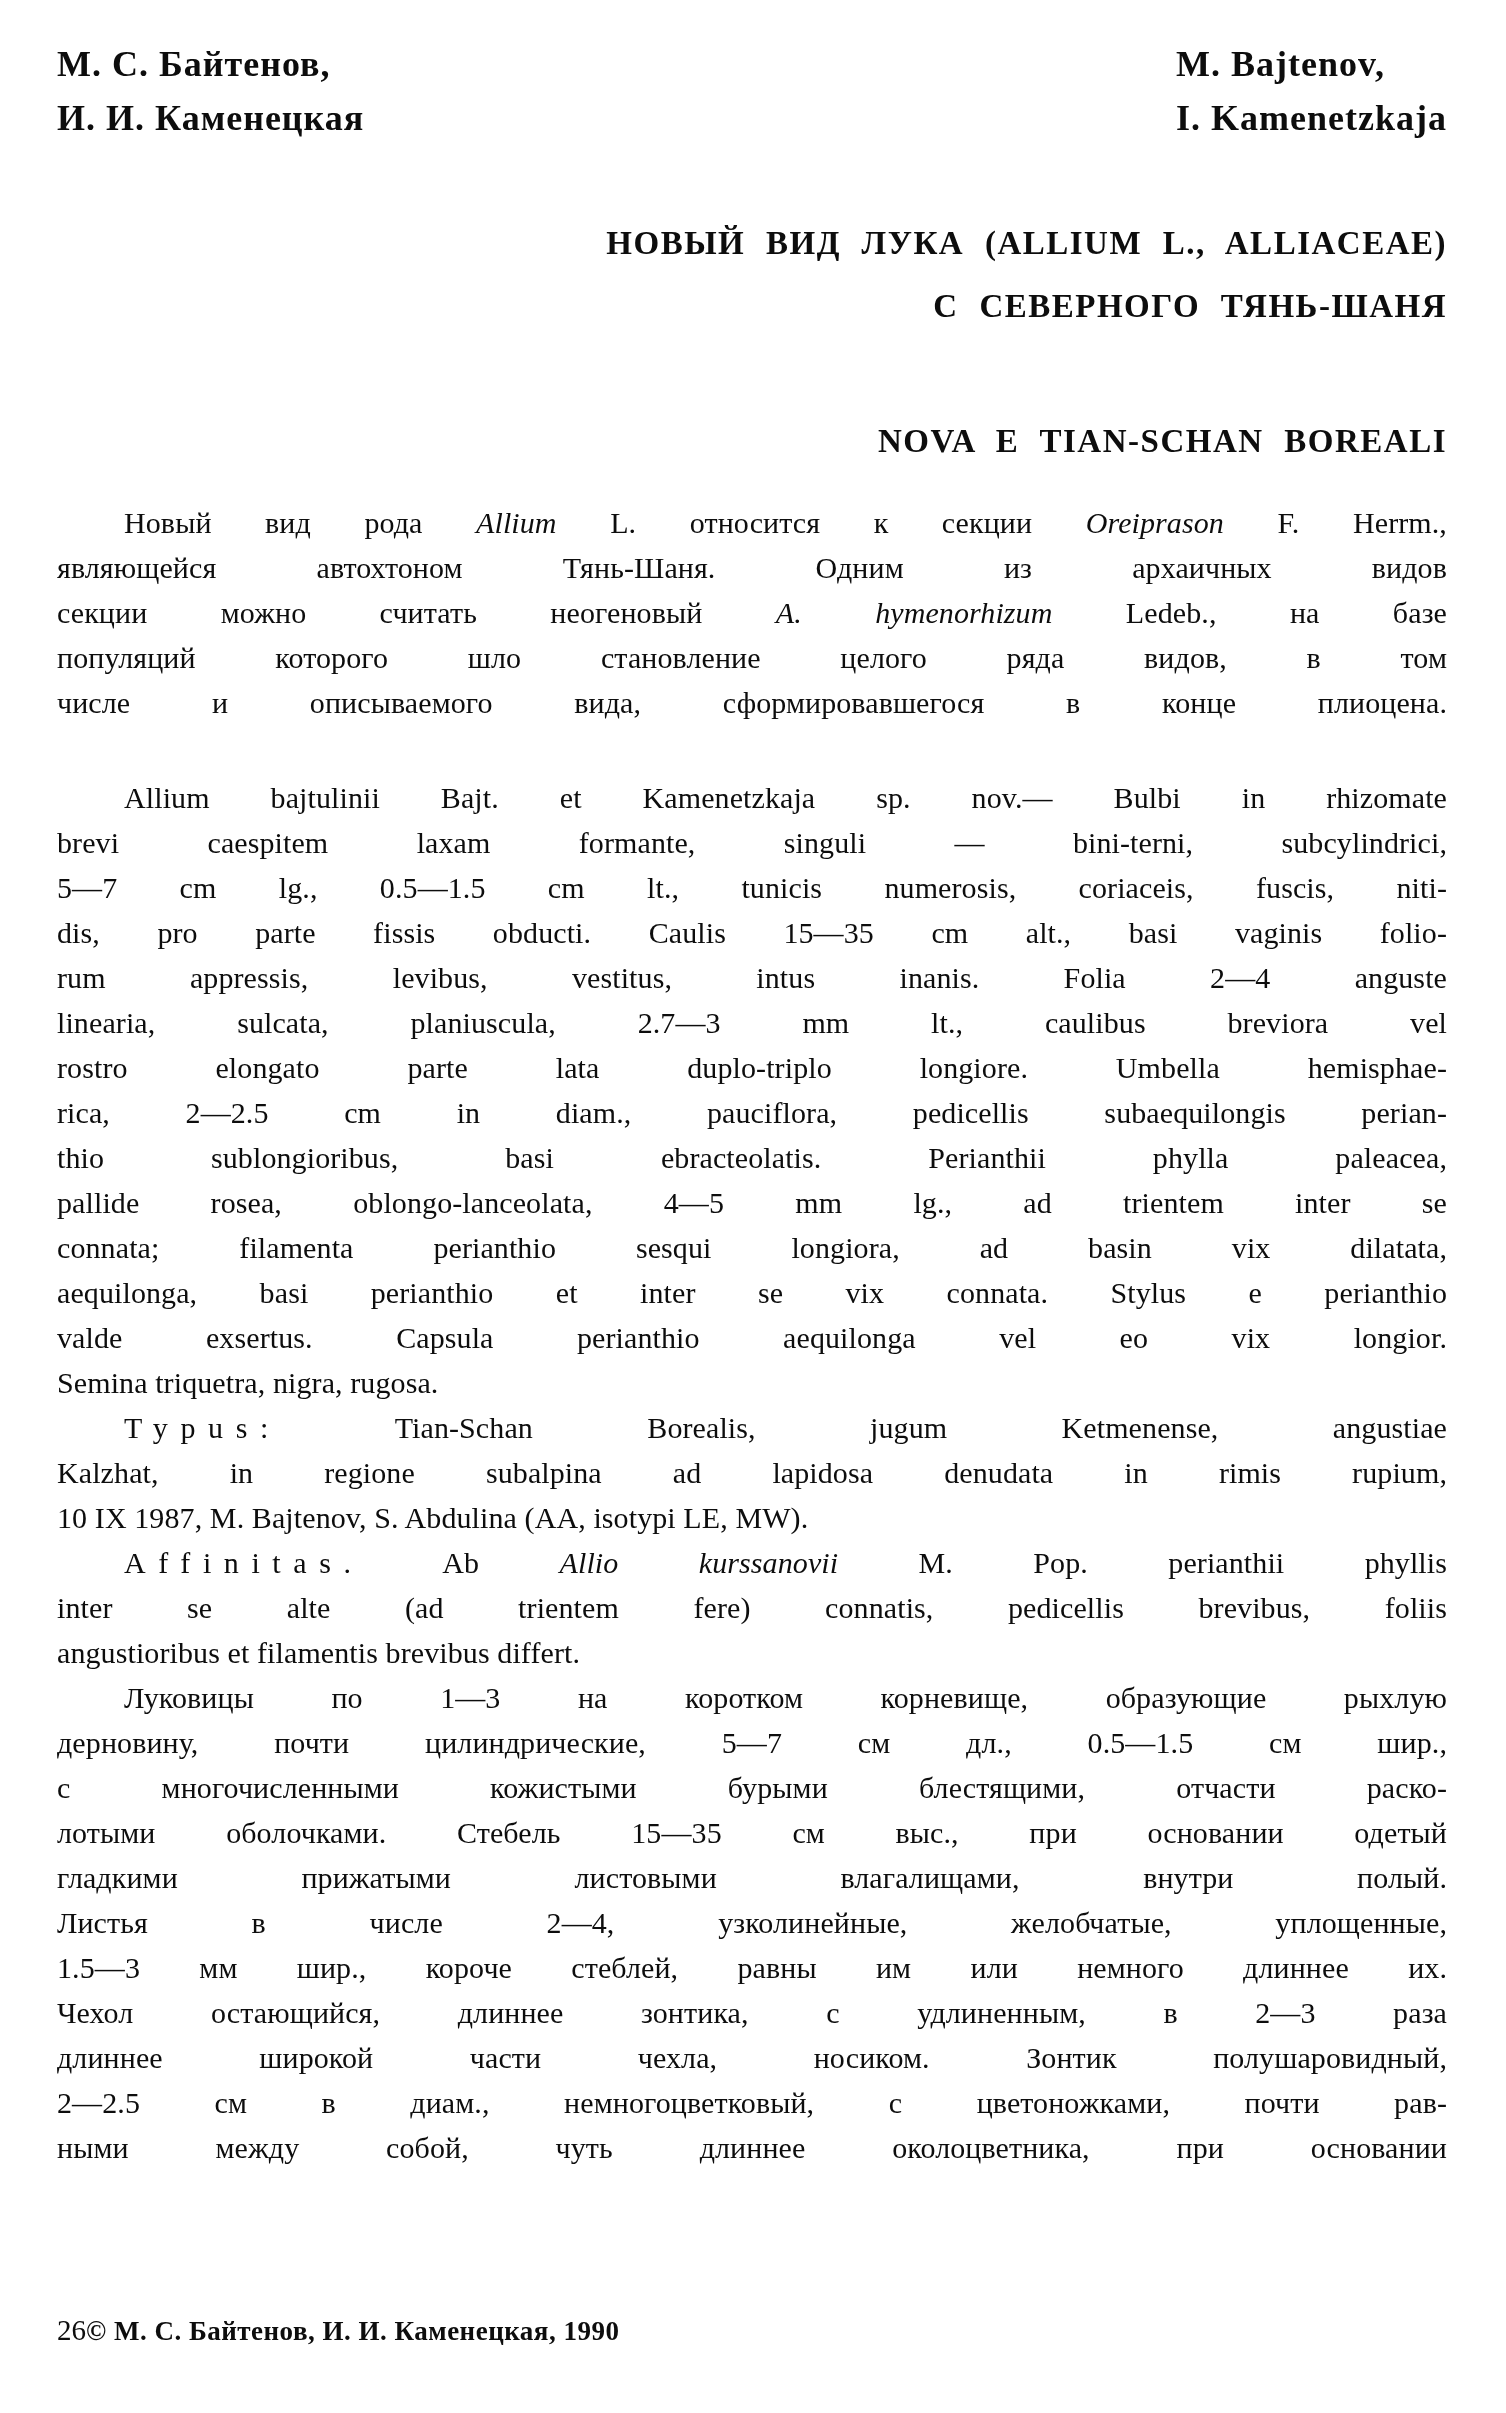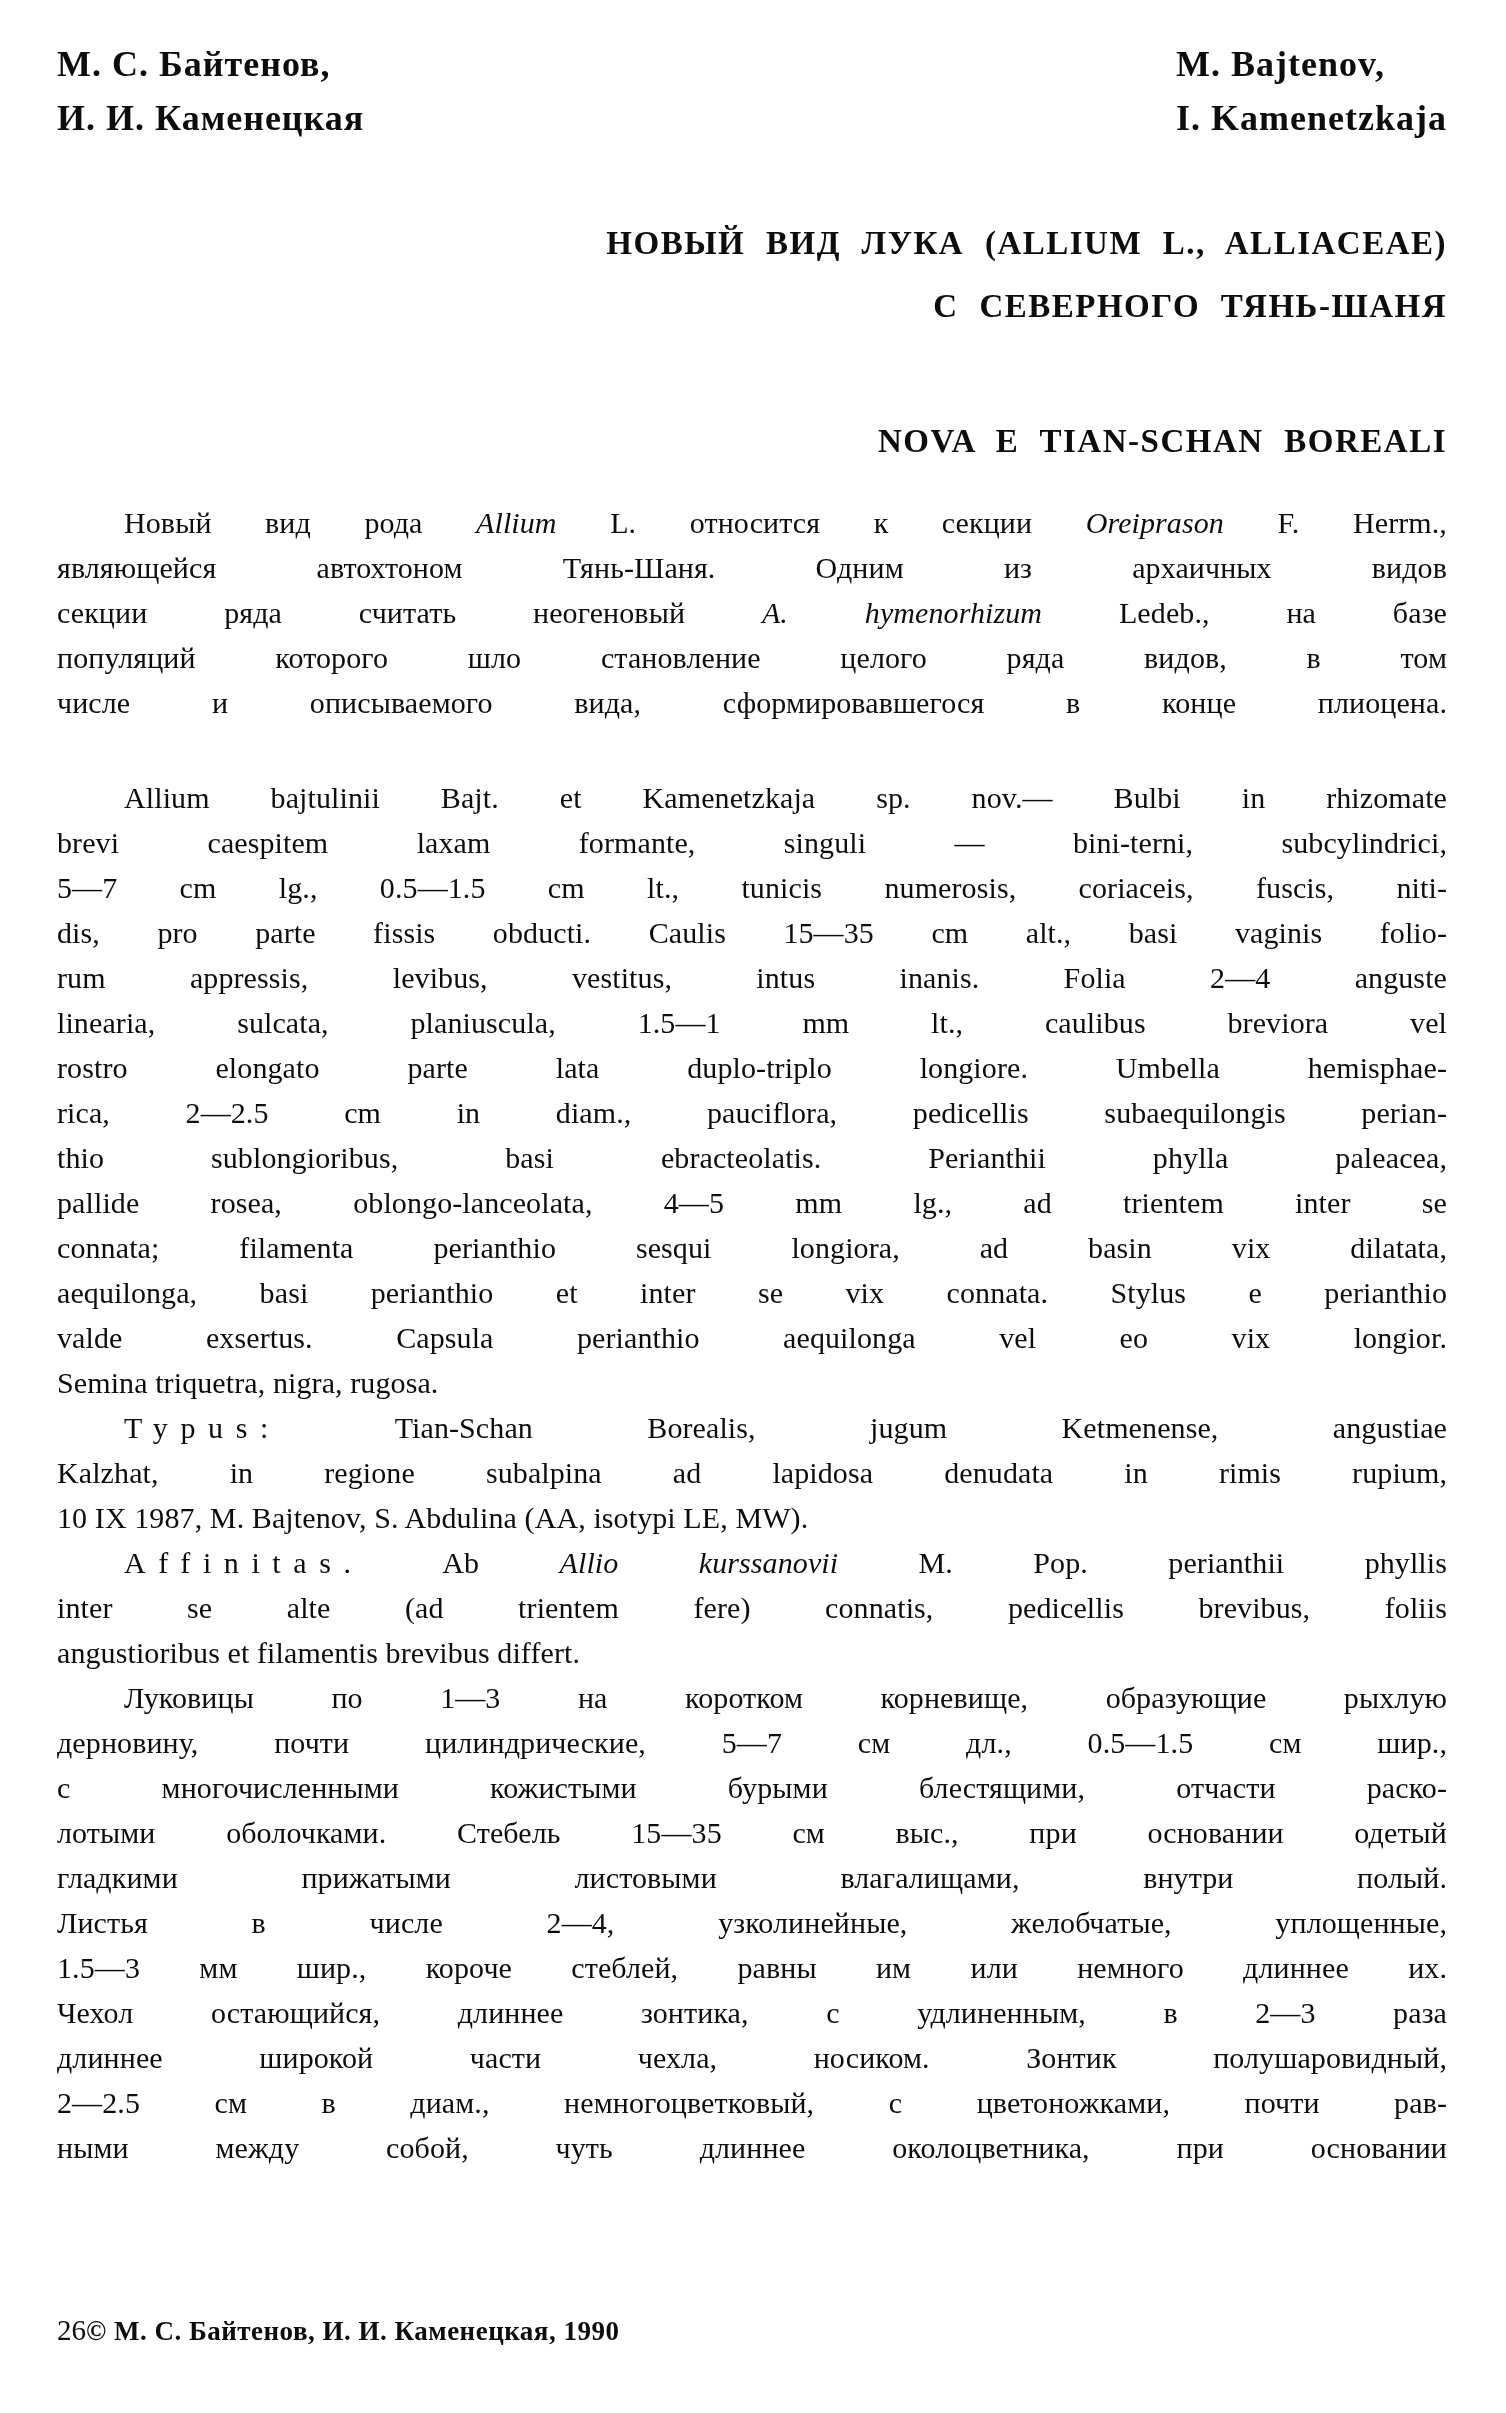--- a/index.html
+++ b/index.html
@@ -93,31 +93,31 @@
     </div>
 
     <div class="title-block title-la">
       <div>NOVA E TIAN-SCHAN BOREALI</div>
     </div>
 
     <div class="body-text">
         <div class="para">
           <div class="tline jline indent"><span>Новый вид рода </span><span class="run-i">Allium</span><span> L. относится к секции </span><span class="run-i">Oreiprason</span><span> F. Herrm.,</span></div>
           <div class="tline jline"><span>являющейся автохтоном Тянь-Шаня. Одним из архаичных видов</span></div>
-          <div class="tline jline"><span>секции ряда считать неогеновый </span><span class="run-i">A. hymenorhizum</span><span> Ledeb., на базе</span></div>
+          <div class="tline jline"><span>секции можно считать неогеновый </span><span class="run-i">A. hymenorhizum</span><span> Ledeb., на базе</span></div>
           <div class="tline jline"><span>популяций которого шло становление целого ряда видов, в том</span></div>
           <div class="tline jline"><span>числе и описываемого вида, сформировавшегося в конце плиоцена.</span></div>
         </div>
         <div class="para gap">
           <div class="tline jline indent"><span class="run-b">Allium bajtulinii</span><span> Bajt. et Kamenetzkaja sp. nov.— Bulbi in rhizomate</span></div>
           <div class="tline jline"><span>brevi caespitem laxam formante, singuli — bini-terni, subcylindrici,</span></div>
           <div class="tline jline"><span>5—7 cm lg., 0.5—1.5 cm lt., tunicis numerosis, coriaceis, fuscis, niti-</span></div>
           <div class="tline jline"><span>dis, pro parte fissis obducti. Caulis 15—35 cm alt., basi vaginis folio-</span></div>
           <div class="tline jline"><span>rum appressis, levibus, vestitus, intus inanis. Folia 2—4 anguste</span></div>
-          <div class="tline jline"><span>linearia, sulcata, planiuscula, 1.5—1 mm lt., caulibus breviora vel</span></div>
+          <div class="tline jline"><span>linearia, sulcata, planiuscula, 2.7—3 mm lt., caulibus breviora vel</span></div>
           <div class="tline jline"><span>rostro elongato parte lata duplo-triplo longiore. Umbella hemisphae-</span></div>
           <div class="tline jline"><span>rica, 2—2.5 cm in diam., pauciflora, pedicellis subaequilongis perian-</span></div>
           <div class="tline jline"><span>thio sublongioribus, basi ebracteolatis. Perianthii phylla paleacea,</span></div>
           <div class="tline jline"><span>pallide rosea, oblongo-lanceolata, 4—5 mm lg., ad trientem inter se</span></div>
           <div class="tline jline"><span>connata; filamenta perianthio sesqui longiora, ad basin vix dilatata,</span></div>
           <div class="tline jline"><span>aequilonga, basi perianthio et inter se vix connata. Stylus e perianthio</span></div>
           <div class="tline jline"><span>valde exsertus. Capsula perianthio aequilonga vel eo vix longior.</span></div>
           <div class="tline lline"><span>Semina triquetra, nigra, rugosa.</span></div>
         </div>
         <div class="para">

